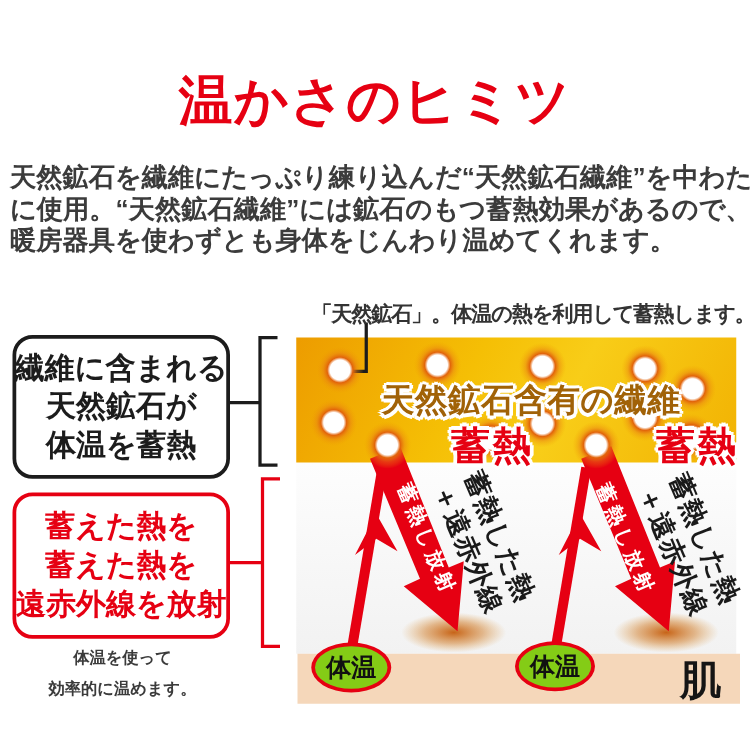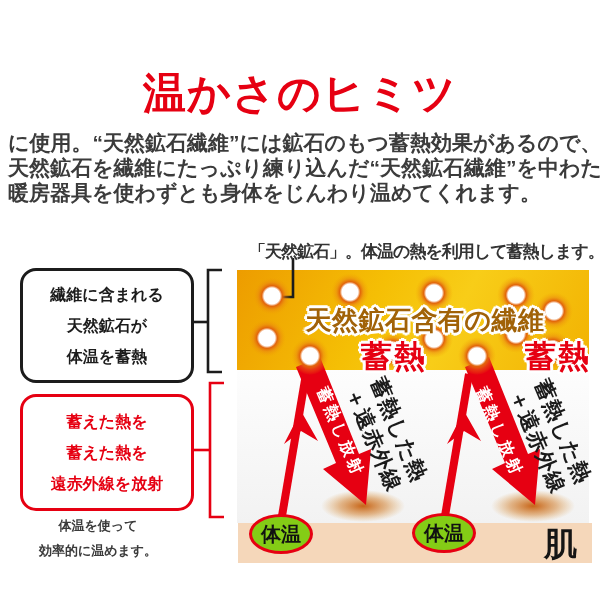--- a/index.html
+++ b/index.html
@@ -3,21 +3,21 @@
 <meta charset="utf-8">
 <style>
   html,body { margin:0; padding:0; background:#fff; }
   .stage {
     position:relative; width:600px; height:600px; overflow:hidden;
     background:#fff;
     font-family:"Liberation Sans","DejaVu Sans",sans-serif;
   }
 
   .title {
-    position:absolute; left:0; right:0; top:48px; margin:17px;
+    position:absolute; left:0; right:0; top:48px; margin:4px;
     text-align:center; font-size:43px; font-weight:800; letter-spacing:1px;
     color:#e60012;
   }
   .intro {
     position:absolute; left:8px; top:130px; width:588px;
     font-size:21px; line-height:25px; font-weight:600; color:#3b3b3b;
     white-space:nowrap;
   }
   .caption {
     position:absolute; left:249px; top:240px;
@@ -44,23 +44,22 @@
 
   svg.overlay { position:absolute; left:0; top:0; pointer-events:none; }
   .lnB { stroke:#1c1c1c; stroke-width:2.6; fill:none; }
   .lnR { stroke:#e60012; stroke-width:2.6; fill:none; }
   .shaft { stroke:#e60012; stroke-width:8; }
 
   .boxA, .boxB {
     position:absolute; left:10px; width:168px;
     border-radius:16px; background:#fff;
     display:flex; flex-direction:column; align-items:center; justify-content:center;
-    font-size:16px; line-height:31px; font-weight:600; text-align:center;
-    white-space:nowrap;
-    margin-left:10px;
+    font-size:24px; line-height:31px; font-weight:600; text-align:center;
+    white-space:nowrap;
   }
   .boxA { top:268px; height:109px; border:3px solid #1c1c1c; color:#1c1c1c; }
   .boxB { top:394px; height:111px; border:3px solid #e60012; color:#e60012; }
   .note {
     position:absolute; left:0; top:513px; width:196px; text-align:center;
     font-size:13px; line-height:25px; font-weight:600; color:#3b3b3b;
     white-space:nowrap;
   }
 
   .outl {
@@ -107,22 +106,22 @@
   .t2 { left:412px; top:513px; }
 </style>
 </head>
 <body>
 
 <div class="stage">
 
   <h1 class="title">温かさのヒミツ</h1>
 
   <div class="intro">
+    <div>天然鉱石を繊維にたっぷり練り込んだ“天然鉱石繊維”を中わた</div>
     <div>に使用。“天然鉱石繊維”には鉱石のもつ蓄熱効果があるので、</div>
-    <div>天然鉱石を繊維にたっぷり練り込んだ“天然鉱石繊維”を中わた</div>
     <div>暖房器具を使わずとも身体をじんわり温めてくれます。</div>
   </div>
 
   <div class="midpanel"></div>
   <div class="band"></div>
   <div class="skin"></div>
   <div class="skin-label">肌</div>
 
   <svg class="overlay" width="600" height="600" viewBox="0 0 600 600">
     <defs>

